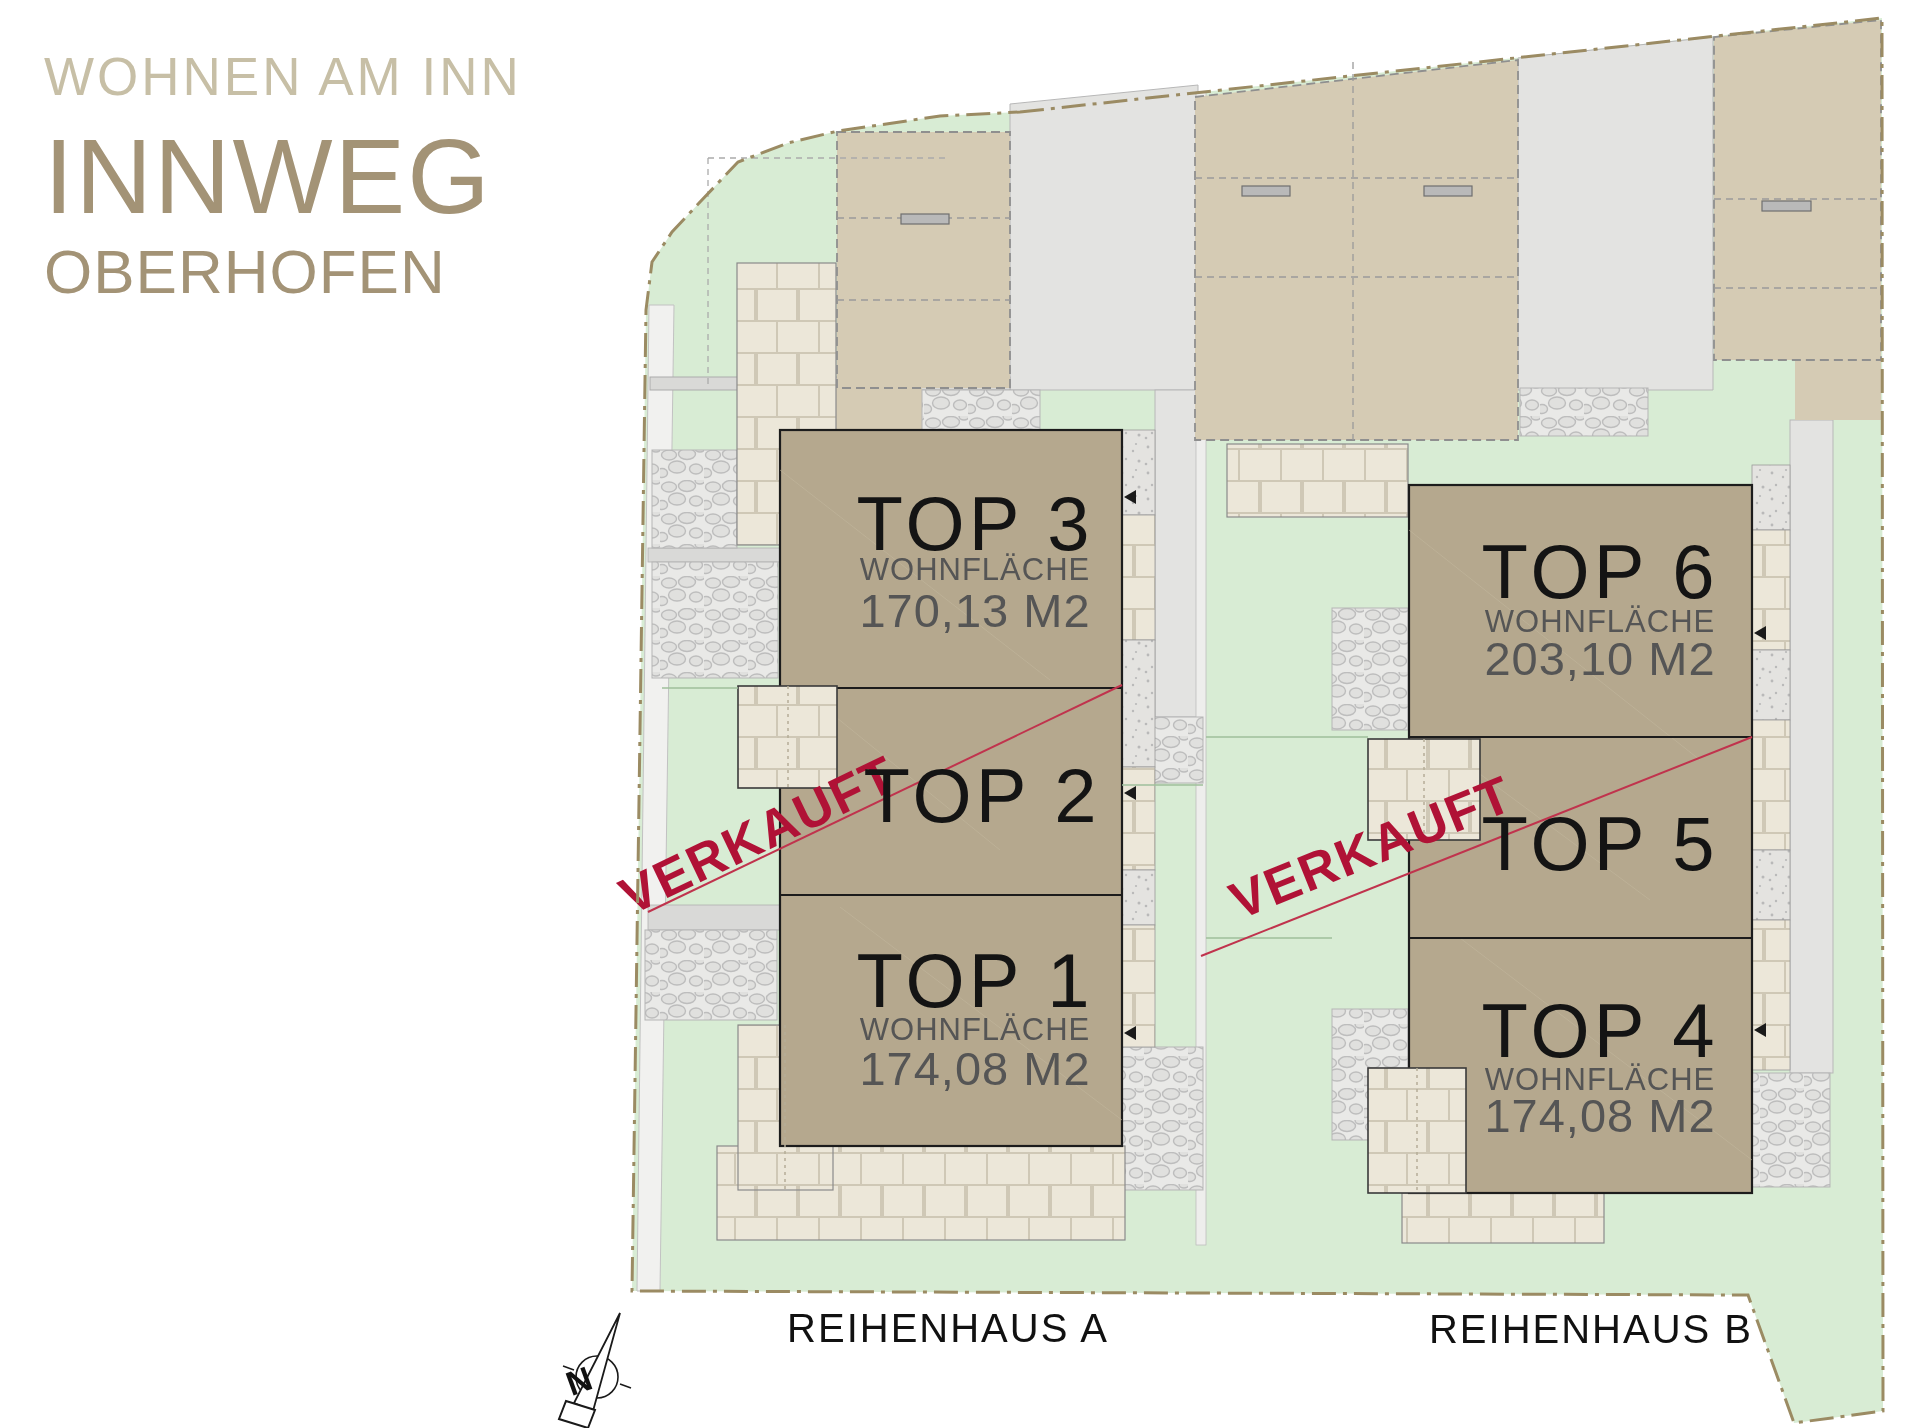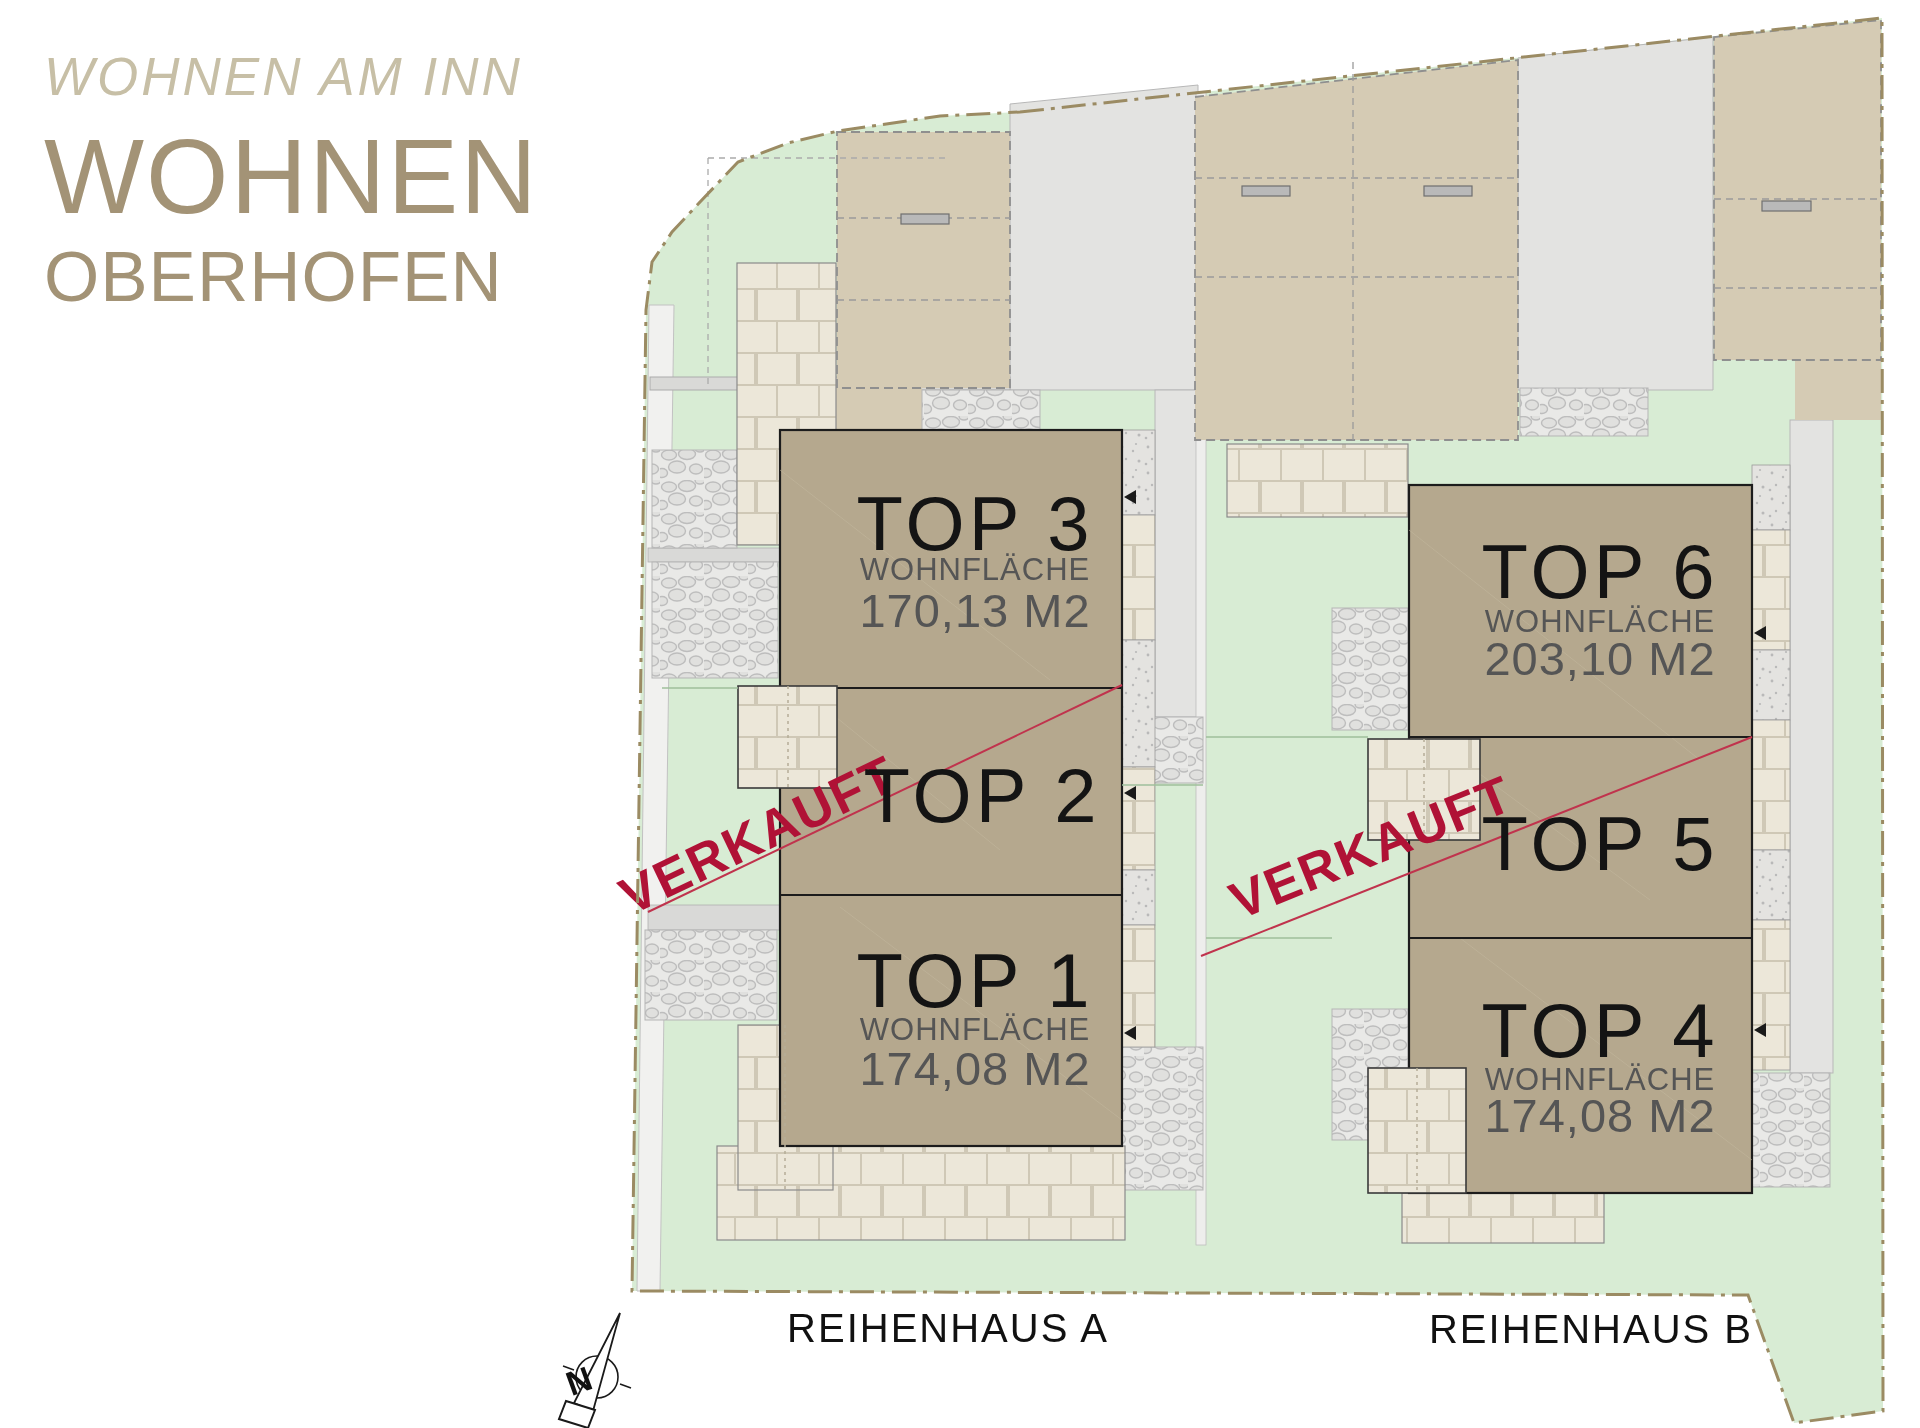--- a/index.html
+++ b/index.html
@@ -1,38 +1,38 @@
 <!DOCTYPE html>
 <html><head>
 <meta charset="utf-8">
 <style>
   html,body{margin:0;padding:0;background:#fff;}
   .page{position:relative;width:1920px;height:1428px;background:#ffffff;overflow:hidden;
         font-family:"Liberation Sans",sans-serif;}
   .titleblock{position:absolute;left:44px;top:50px;line-height:1;}
-  .t-project{font-size:53px;letter-spacing:3px;color:#c7bfa6;font-style:italic;}
+  .t-project{font-size:53px;letter-spacing:3px;color:#c7bfa6;}
   .t-name{font-size:106px;letter-spacing:2px;color:#a39376;margin-top:20px;}
-  .t-location{font-size:71px;letter-spacing:1px;color:#a39376;margin-top:12px;}
+  .t-location{font-size:62px;letter-spacing:1px;color:#a39376;margin-top:12px;}
   .t-subtitle{font-size:56px;letter-spacing:1px;color:#a39376;margin-top:120px;}
   svg text{font-family:"Liberation Sans",sans-serif;}
   .unit-big{font-size:76px;fill:#141414;letter-spacing:4px;}
   .unit-sub{font-size:31px;fill:#555555;letter-spacing:1px;}
   .unit-area{font-size:47px;fill:#555555;letter-spacing:1px;}
   .house-label{font-size:40px;fill:#111111;letter-spacing:2px;}
   .sold{font-size:52px;font-weight:700;fill:#b01236;letter-spacing:2px;}
   .n-letter{font-size:34px;font-weight:700;fill:#111111;}
 </style>
 </head>
 <body>
 
 <div class="page">
 
   <div class="titleblock">
     <div class="t-project">WOHNEN AM INN</div>
-    <div class="t-name">WOHNEN</div>
+    <div class="t-name">INNWEG</div>
     <div class="t-location">OBERHOFEN</div>
   </div>
 
   <svg width="1920" height="1428" viewBox="0 0 1920 1428" xmlns="http://www.w3.org/2000/svg">
     <defs>
       <pattern id="tiles" width="42" height="64" patternUnits="userSpaceOnUse">
         <rect width="42" height="64" fill="#ece7d9"></rect>
         <path d="M0 1H42 M0 33H42 M21 1V33 M1 33V64 M41 33V64" stroke="#cfc8b6" stroke-width="2" fill="none"></path>
       </pattern>
       <pattern id="gravel" width="44" height="32" patternUnits="userSpaceOnUse">

